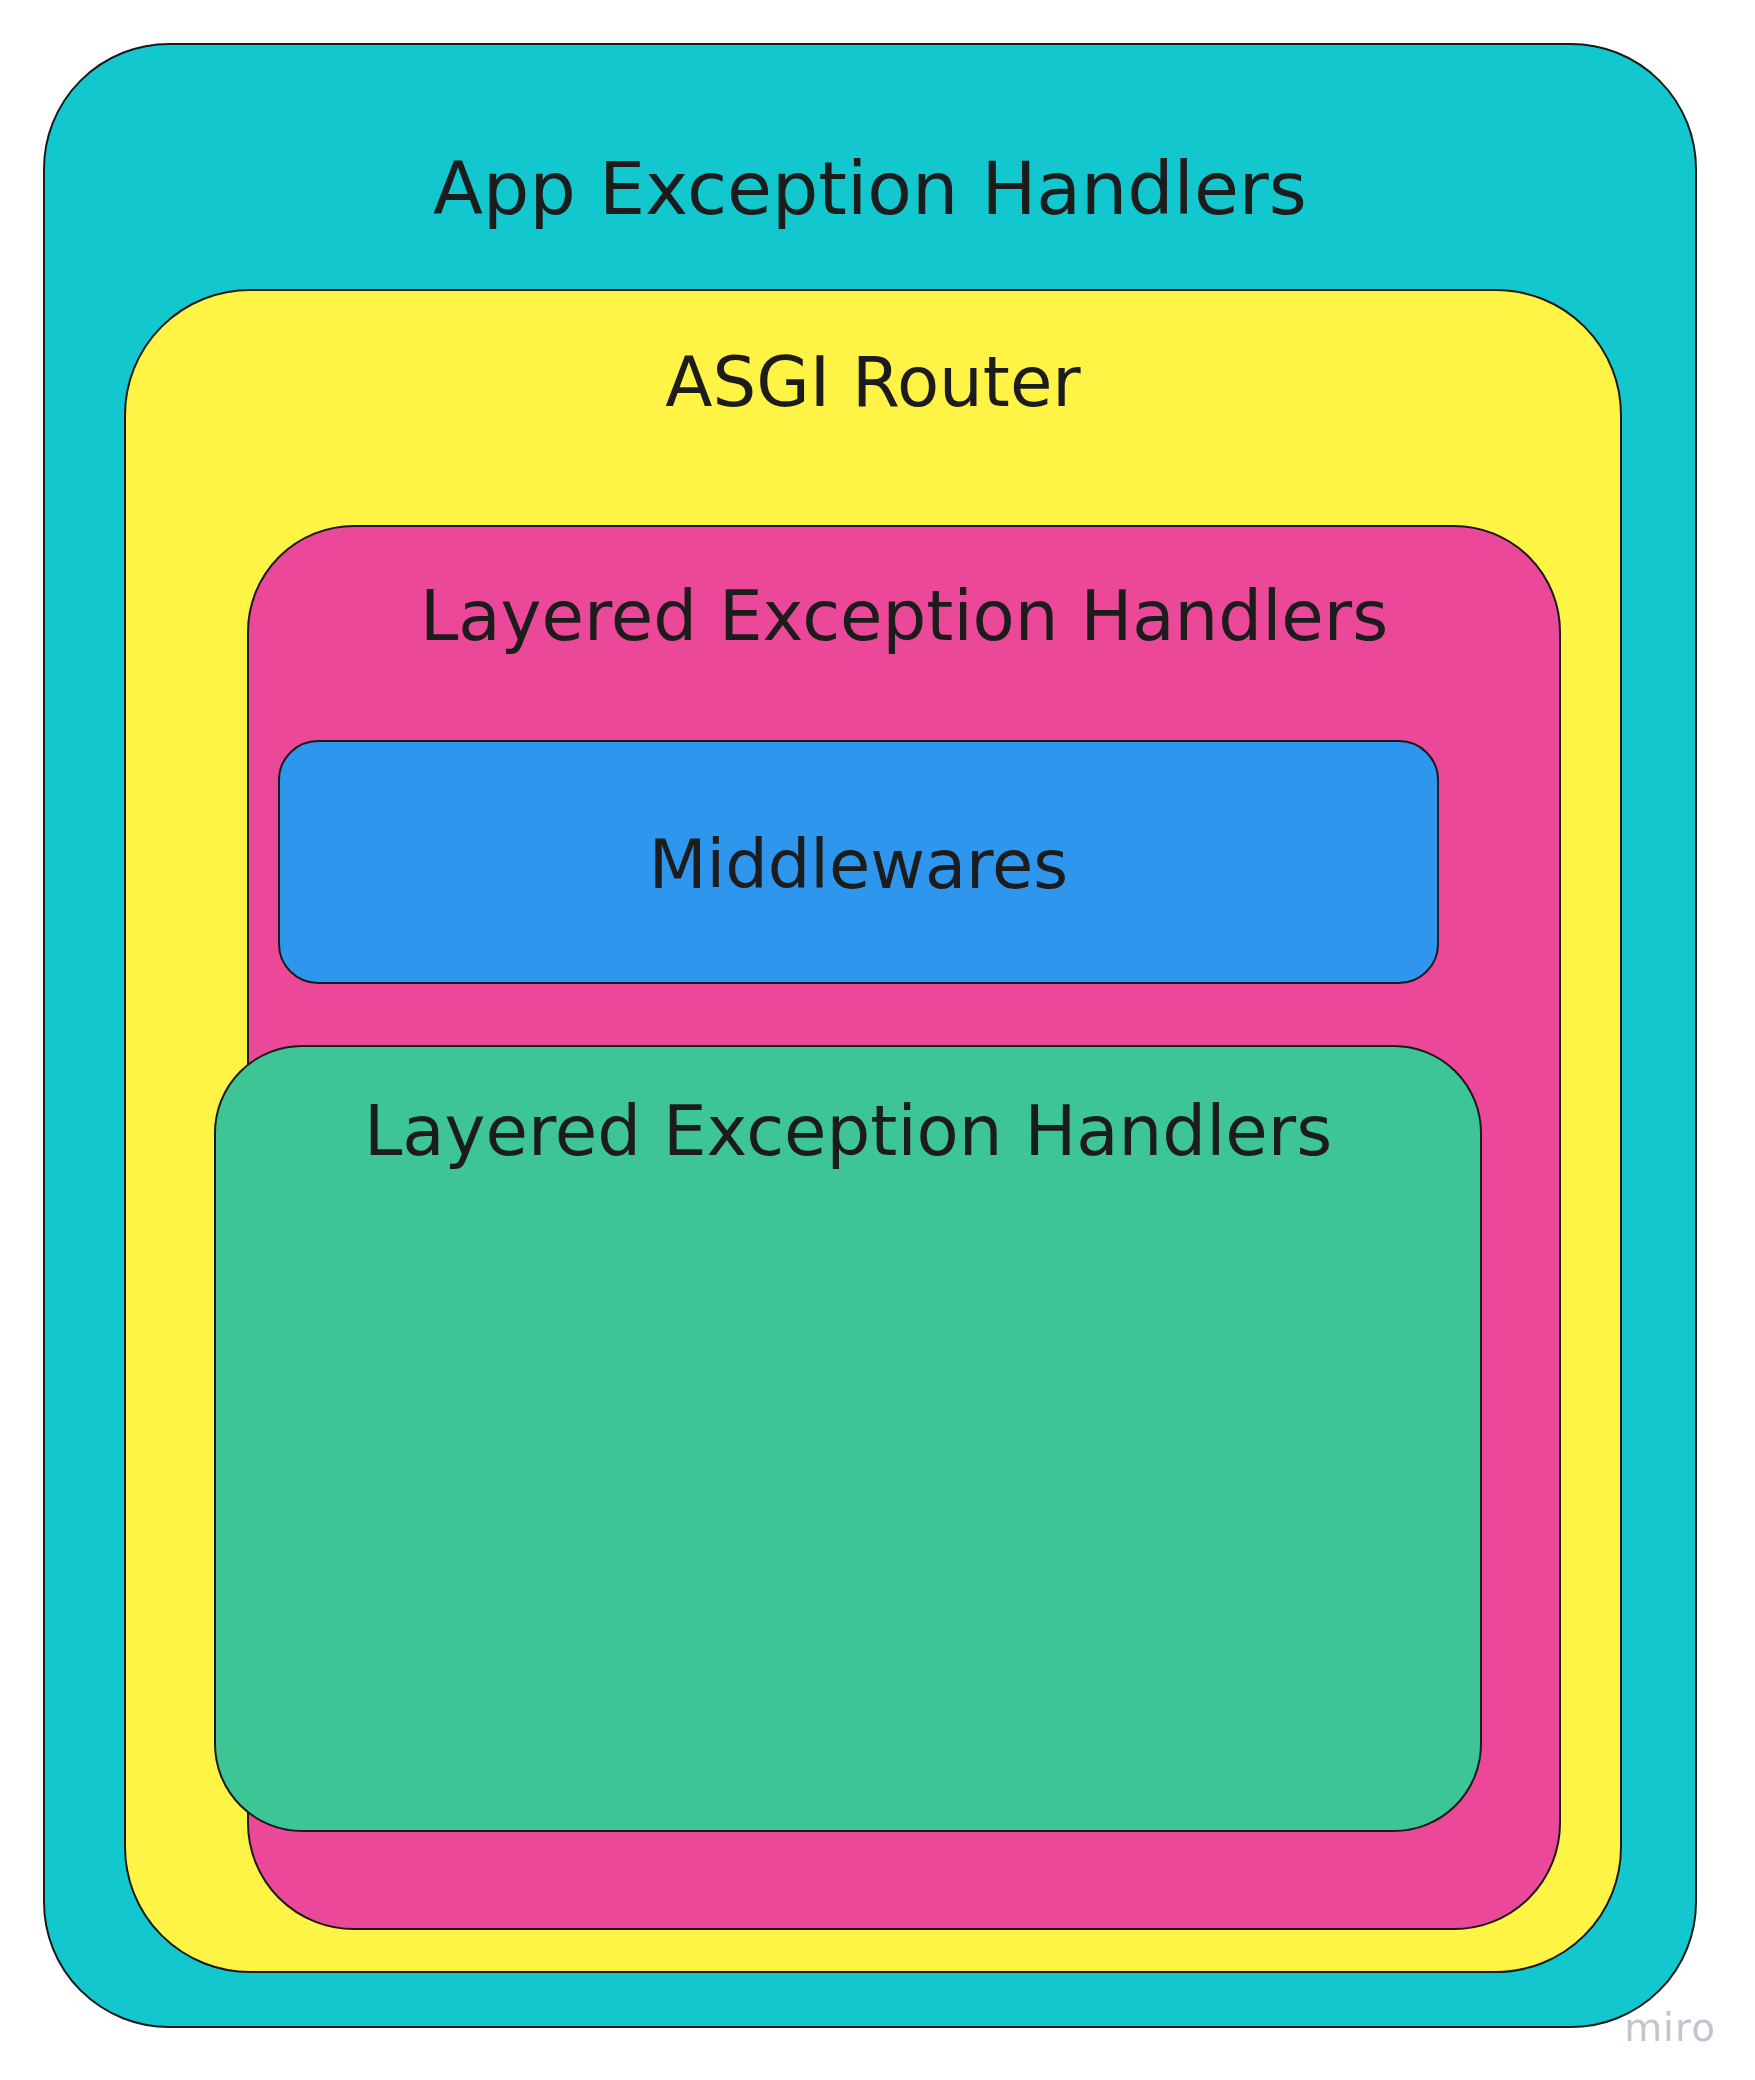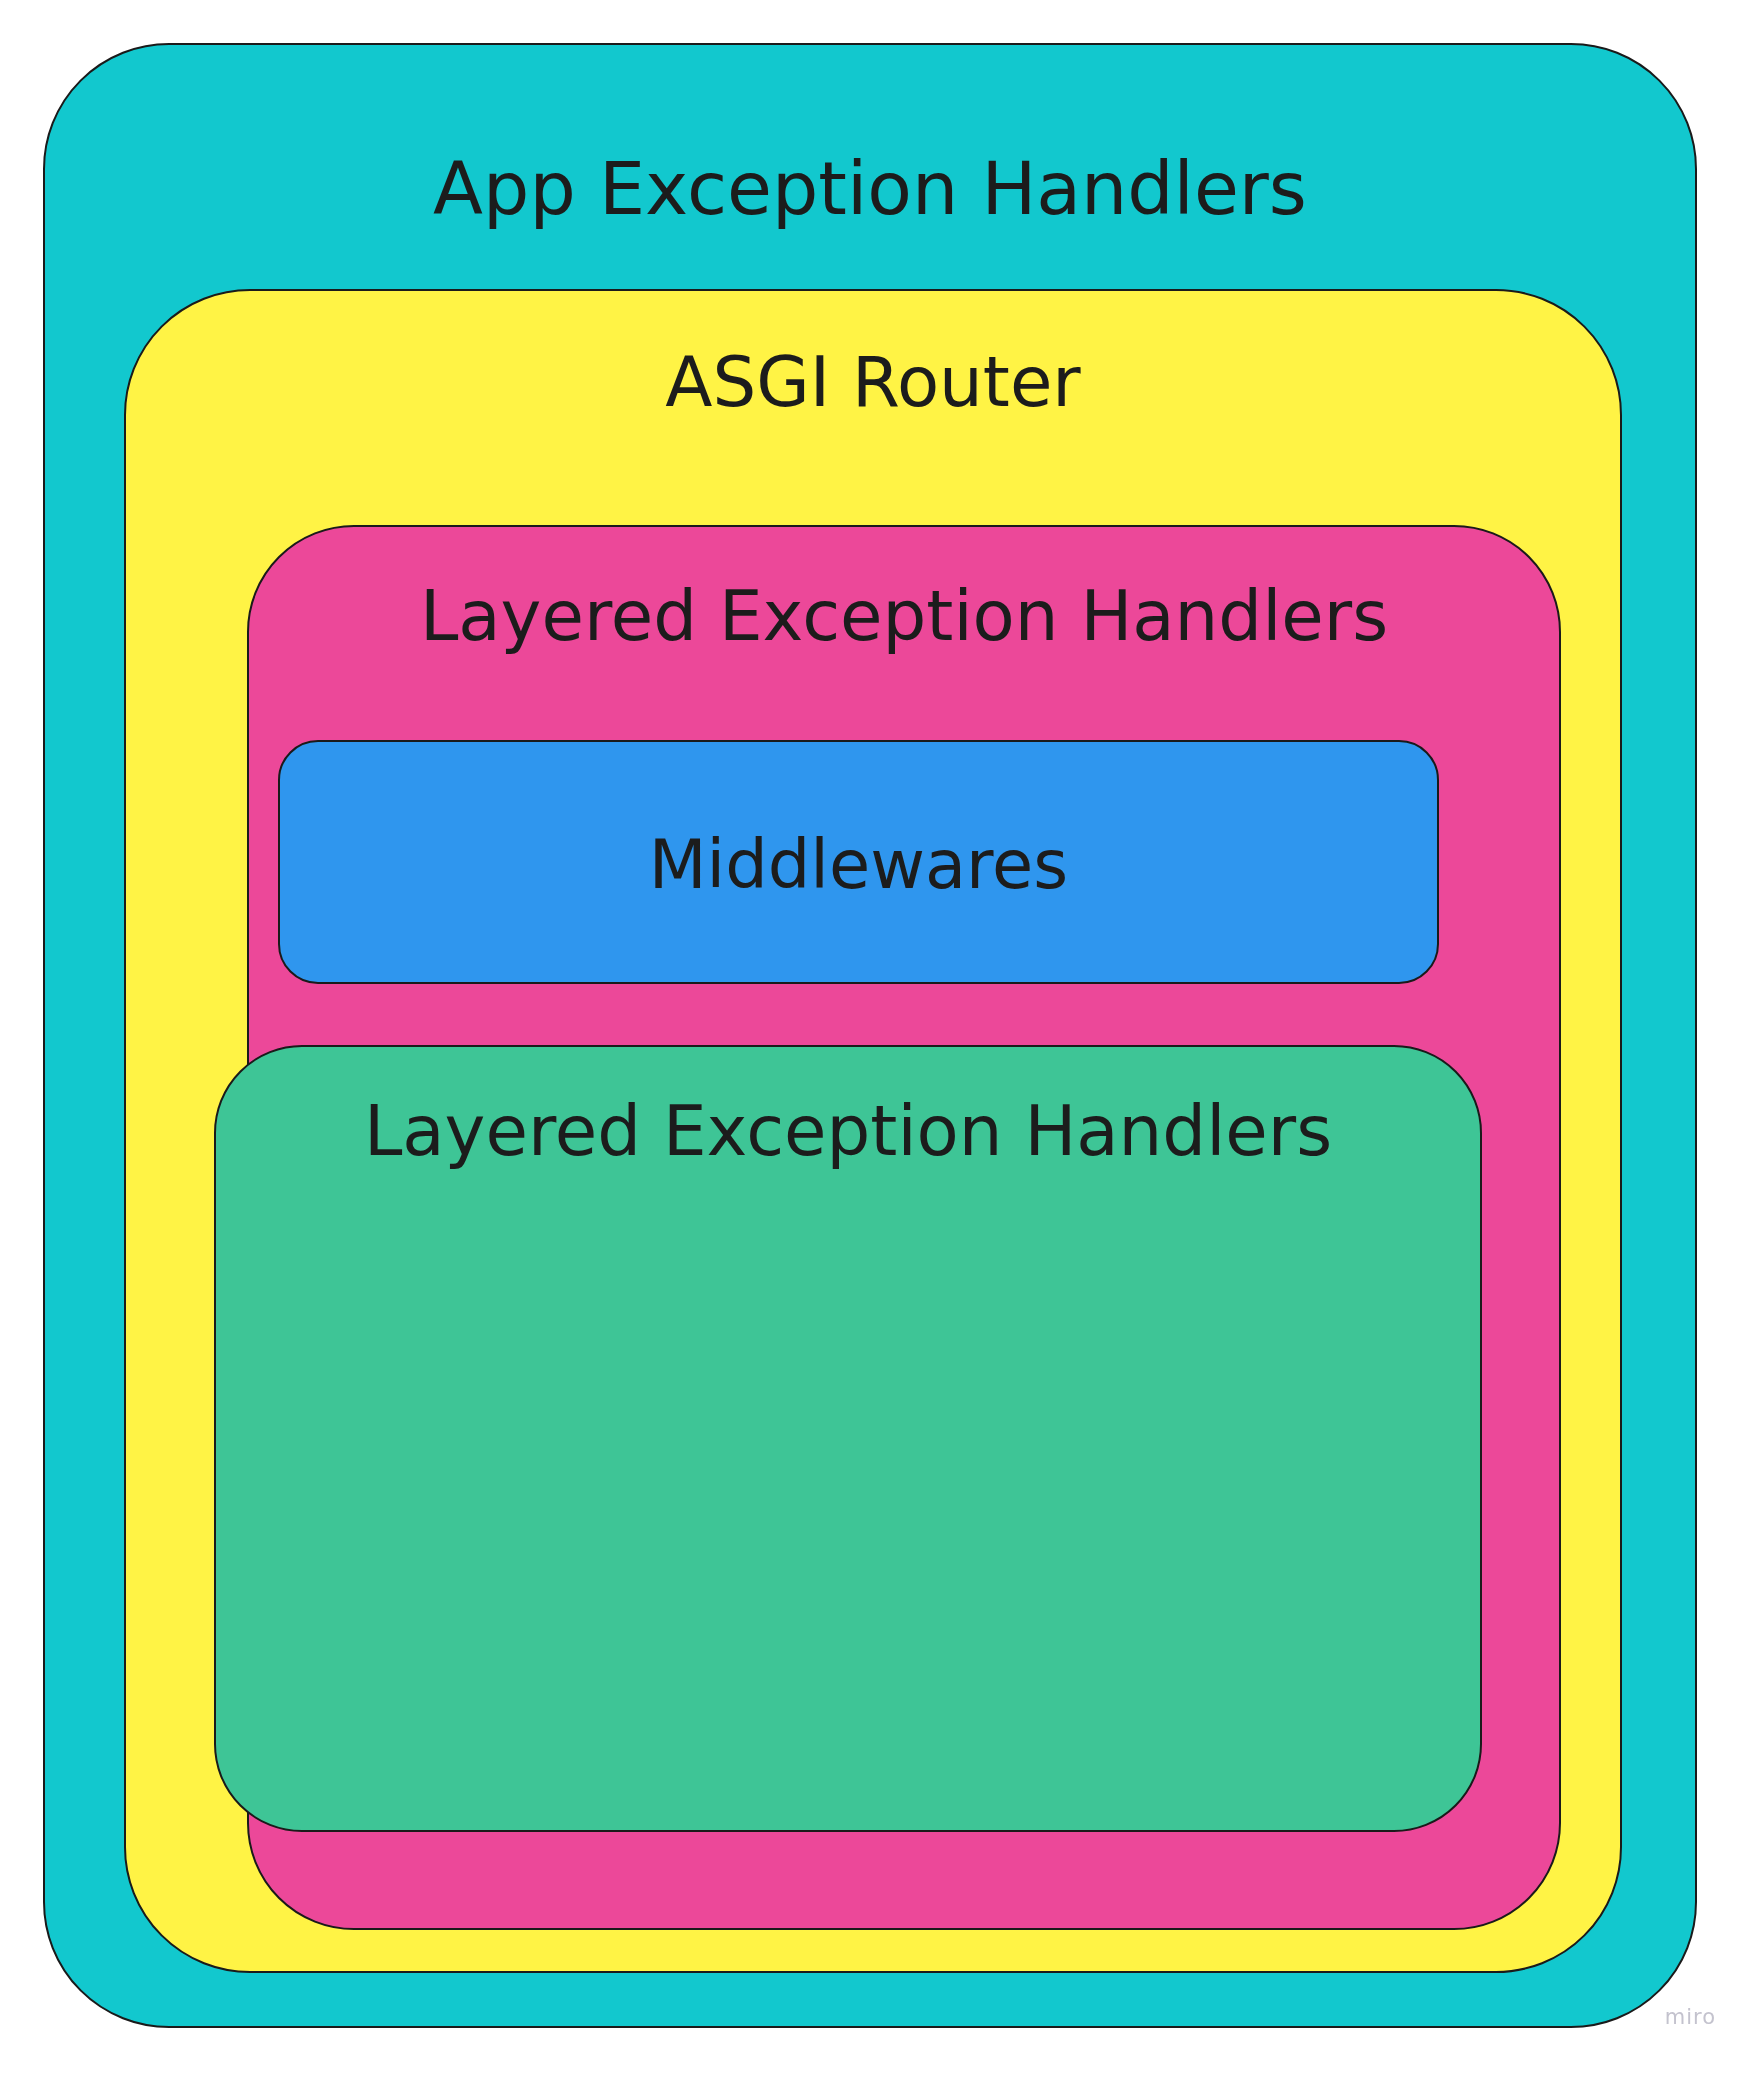--- a/index.html
+++ b/index.html
@@ -136,21 +136,21 @@
   #box-route-handler > .box-label {
     top: 96px;
     font-size: 67px;
   }
 
   
   #watermark {
     position: absolute;
     right: 40px;
     top: 2005px;
-    font-size: 21px;
+    font-size: 39px;
     color: #c4c3ce;
     letter-spacing: 1px;
     font-family: "DejaVu Sans", "Liberation Sans", sans-serif;
   }
 </style>
 </head>
 <body>
 
 <div id="canvas">
 

